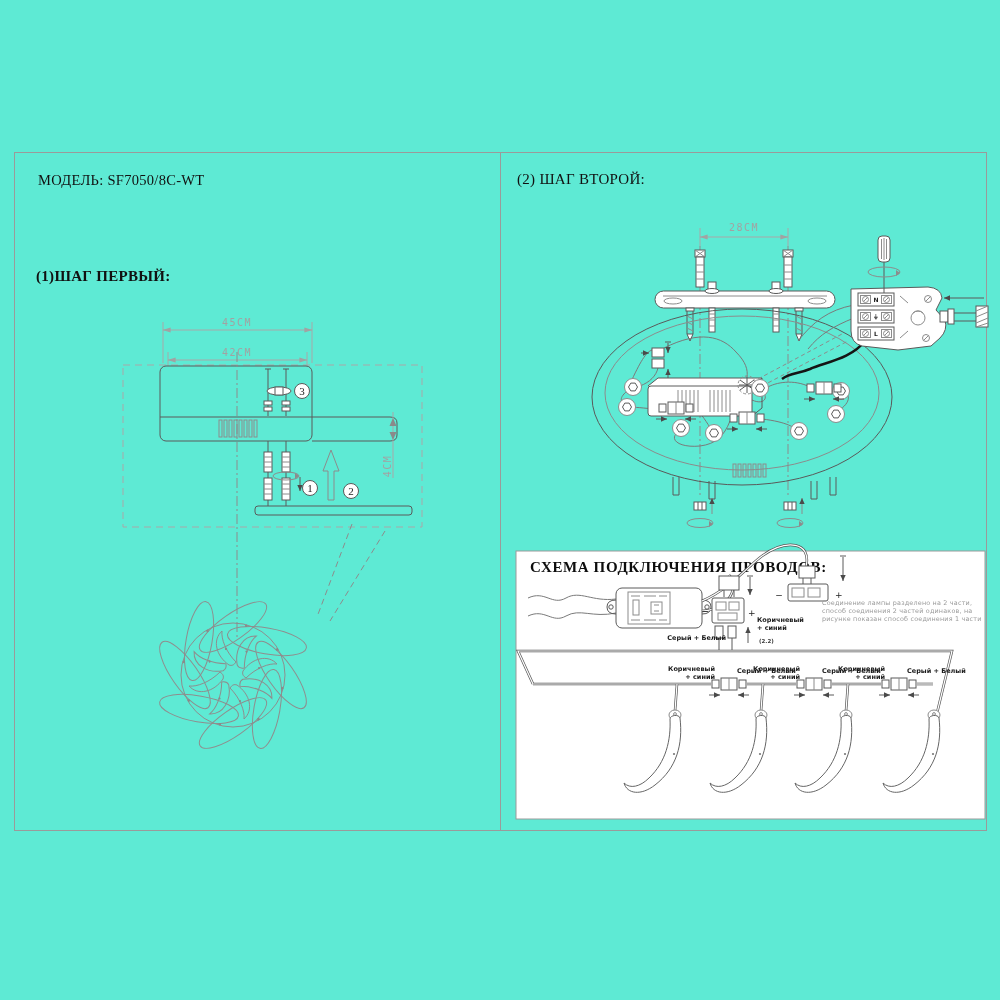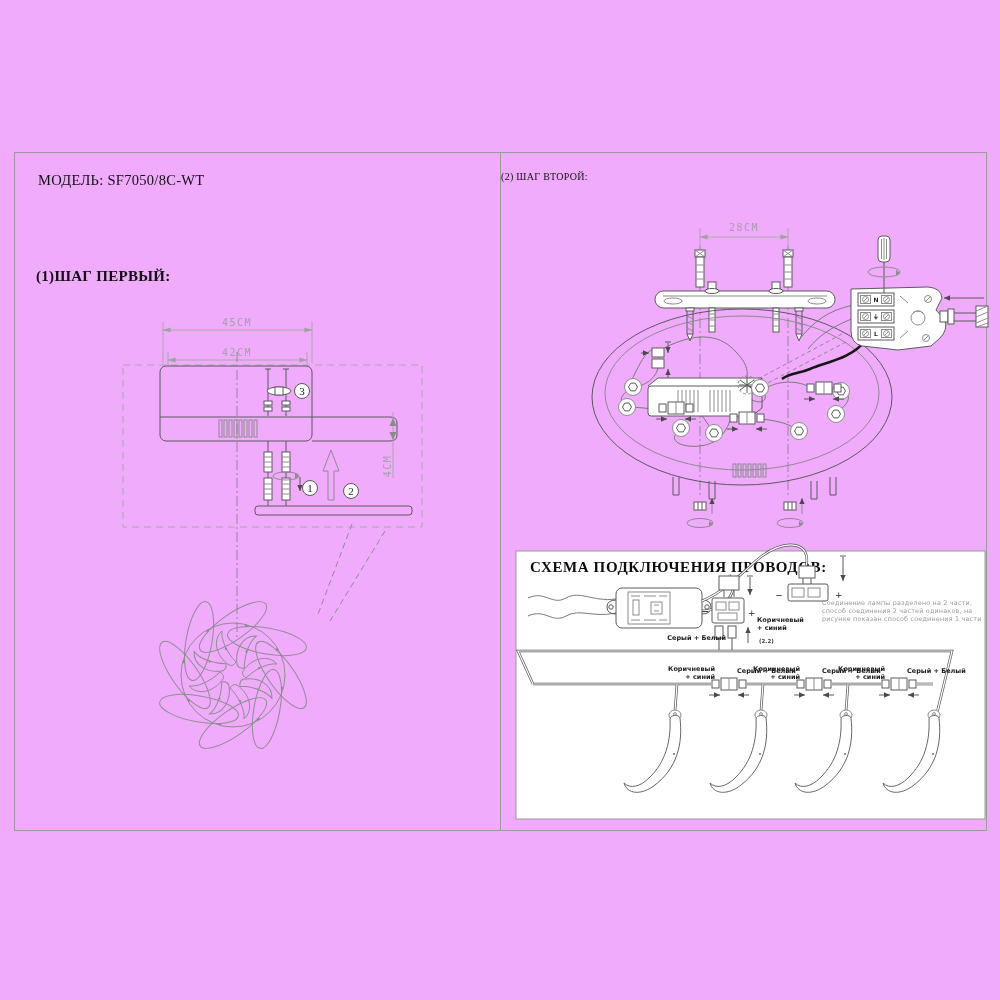--- a/index.html
+++ b/index.html
@@ -1,22 +1,22 @@
 <!DOCTYPE html>
 <html><head>
 <meta charset="utf-8">
 <style>
   html,body{margin:0;padding:0;background:#fff;}
-  .sheet{position:relative;width:1000px;height:1000px;background:#f0abfc;overflow:hidden;
+  .sheet{position:relative;width:1000px;height:1000px;background:#5eead4;overflow:hidden;
          font-family:"Liberation Serif",serif;color:#111;}
   .frame{position:absolute;left:14px;top:152px;width:971px;height:677px;border:1px solid #9a9a9a;}
   .divider{position:absolute;left:500px;top:152px;width:1px;height:678px;background:#9a9a9a;}
   .h-model{position:absolute;left:38px;top:172px;font-size:14.5px;letter-spacing:.3px;}
   .h-step1{position:absolute;left:36px;top:268px;font-size:15px;letter-spacing:.3px;font-weight:bold;}
-  .h-step2{position:absolute;left:501px;top:171px;font-size:10px;letter-spacing:.3px;font-family:Liberation Serif, serif;}
+  .h-step2{position:absolute;left:517px;top:171px;font-size:15px;letter-spacing:.3px;font-family:Liberation Serif, serif;}
   svg{position:absolute;left:0;top:0;}
   .s1{stroke:#5a5a5a;fill:none;stroke-width:1;}
   .s1w{stroke:#5a5a5a;fill:#fff;stroke-width:1;}
   .sg{stroke:#8c8c8c;fill:none;stroke-width:1;}
   .sgw{stroke:#8c8c8c;fill:#fff;stroke-width:1;}
   .sd{stroke:#a8a8a8;fill:none;stroke-width:1;}
   .fl{stroke:#8e8e8e;fill:none;stroke-width:1;}
   .wire{stroke:#7a7a7a;fill:none;stroke-width:1;}
   .blk{stroke:#151515;fill:none;stroke-width:2.6;}
   .dbl{stroke:#555;fill:none;stroke-width:2.6;}

